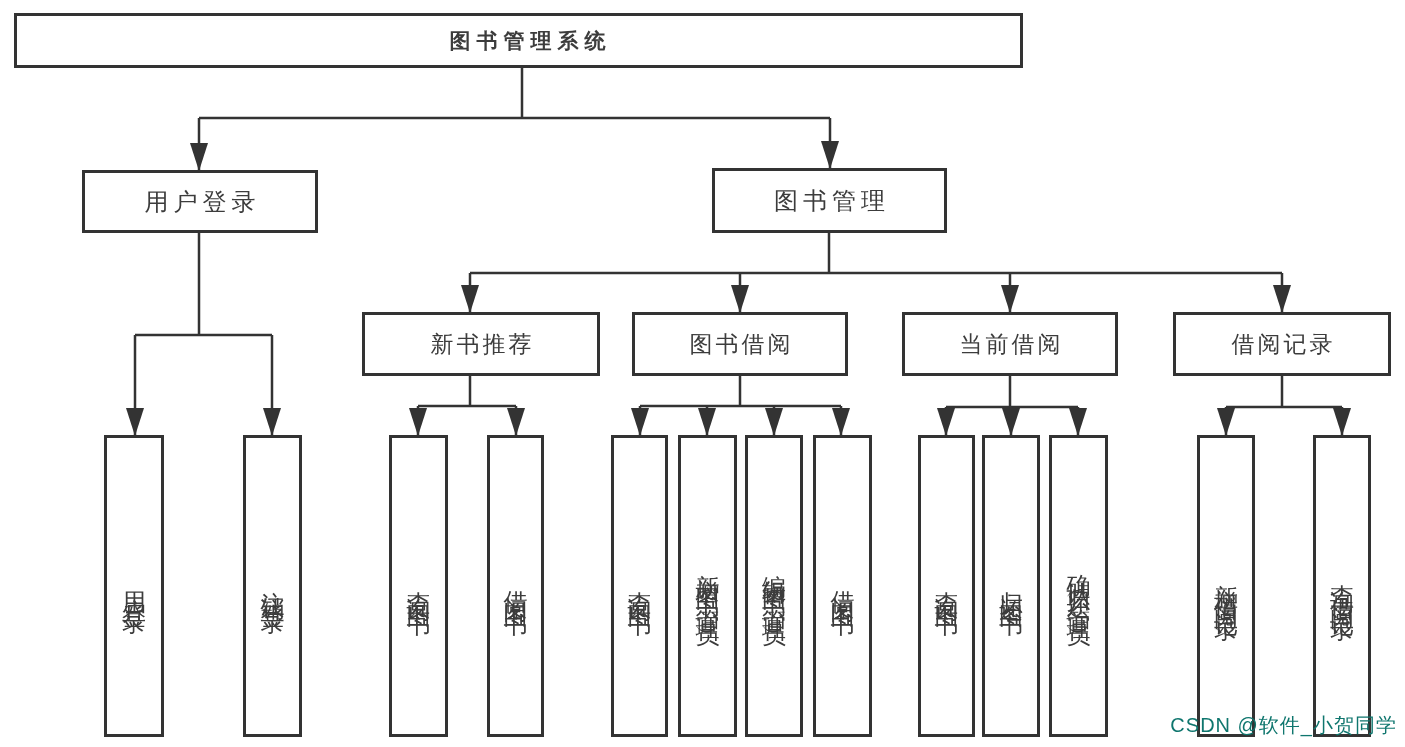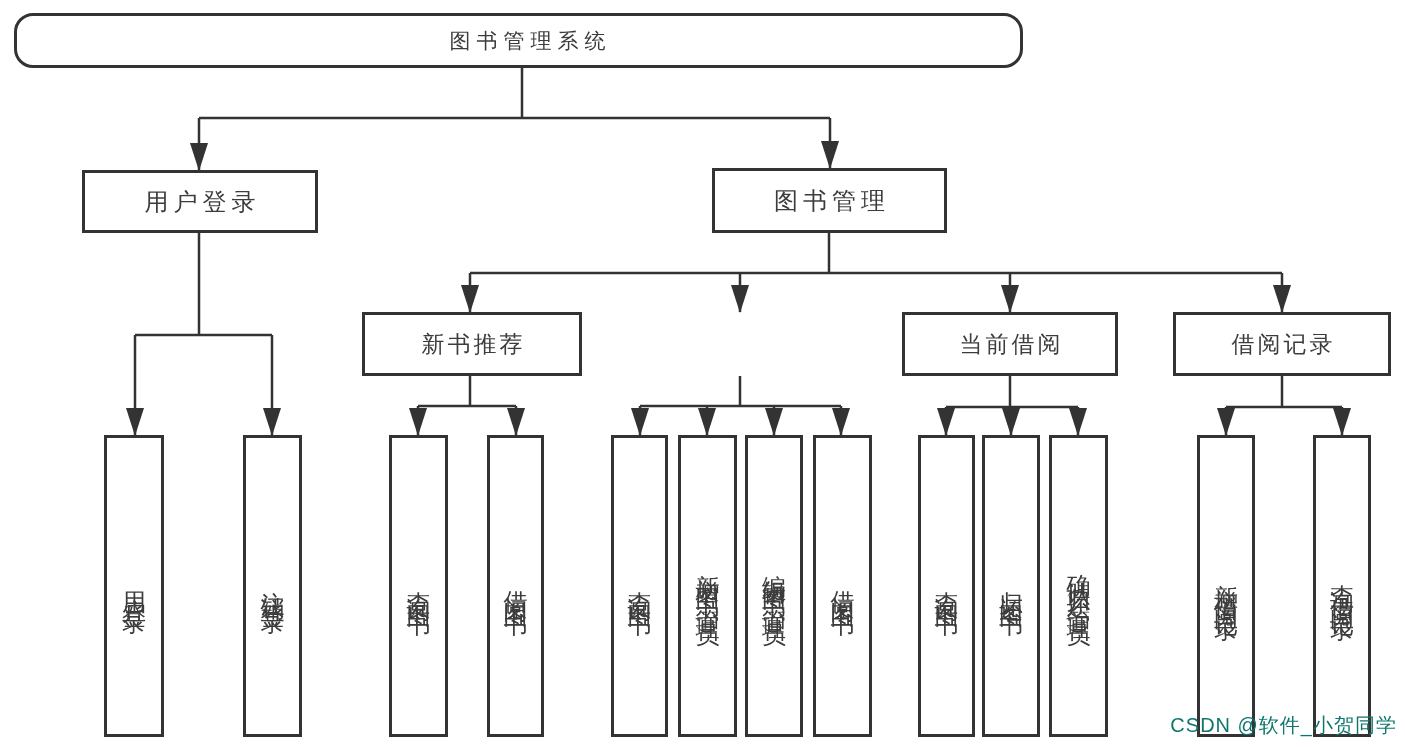--- a/index.html
+++ b/index.html
@@ -29,22 +29,21 @@
     color: #3c3c3c;
     display: flex;
     align-items: center;
     justify-content: center;
     text-align: center;
   }
   .box.h-root {
     font-size: 21px;
     letter-spacing: 6px;
     padding-left: 24px;
-    font-weight: 400;
-    border-radius: 19px;
+    font-weight: 700;
   }
   .box.h-l2 {
     font-size: 24px;
     letter-spacing: 5px;
     padding-left: 5px;
     font-weight: 500;
   }
   .box.h-l3 {
     font-size: 23px;
     letter-spacing: 3px;
@@ -132,21 +131,22 @@
       <line class="wire" x1="1226" y1="407" x2="1226" y2="435" marker-end="url(#arrow)"></line>
       <line class="wire" x1="1342" y1="407" x2="1342" y2="435" marker-end="url(#arrow)"></line>
     </g>
   </svg>
 
   <div class="box h-root" style="left:14px; top:13px; width:1009px; height:55px;">图书管理系统</div>
 
   <div class="box h-l2" style="left:82px; top:170px; width:236px; height:63px;">用户登录</div>
   <div class="box h-l2" style="left:712px; top:168px; width:235px; height:65px;text-align:right;">图书管理</div>
 
-  <div class="box h-l3" style="left:362px; top:312px; width:220px; height:64px;">新书推荐</div>
+  <div class="box h-l3" style="left:362px; top:312px; width:238px; height:64px;">新书推荐</div>
+  <div class="box h-l3" style="left:632px; top:312px; width:216px; height:64px;">图书借阅</div>
   <div class="box h-l3" style="left:1173px; top:312px; width:218px; height:64px;">借阅记录</div>
   <div class="box h-l3" style="left:902px; top:312px; width:216px; height:64px;">当前借阅</div>
 
   <div class="box v" style="left:104px; top:435px; width:60px; height:302px;">用户登录</div>
   <div class="box v" style="left:243px; top:435px; width:59px; height:302px;">注销登录</div>
 
   <div class="box v" style="left:389px; top:435px; width:59px; height:302px;">查询图书</div>
   <div class="box v" style="left:487px; top:435px; width:57px; height:302px;">借阅图书</div>
 
   <div class="box v" style="left:611px; top:435px; width:57px; height:302px;">查询图书</div>

